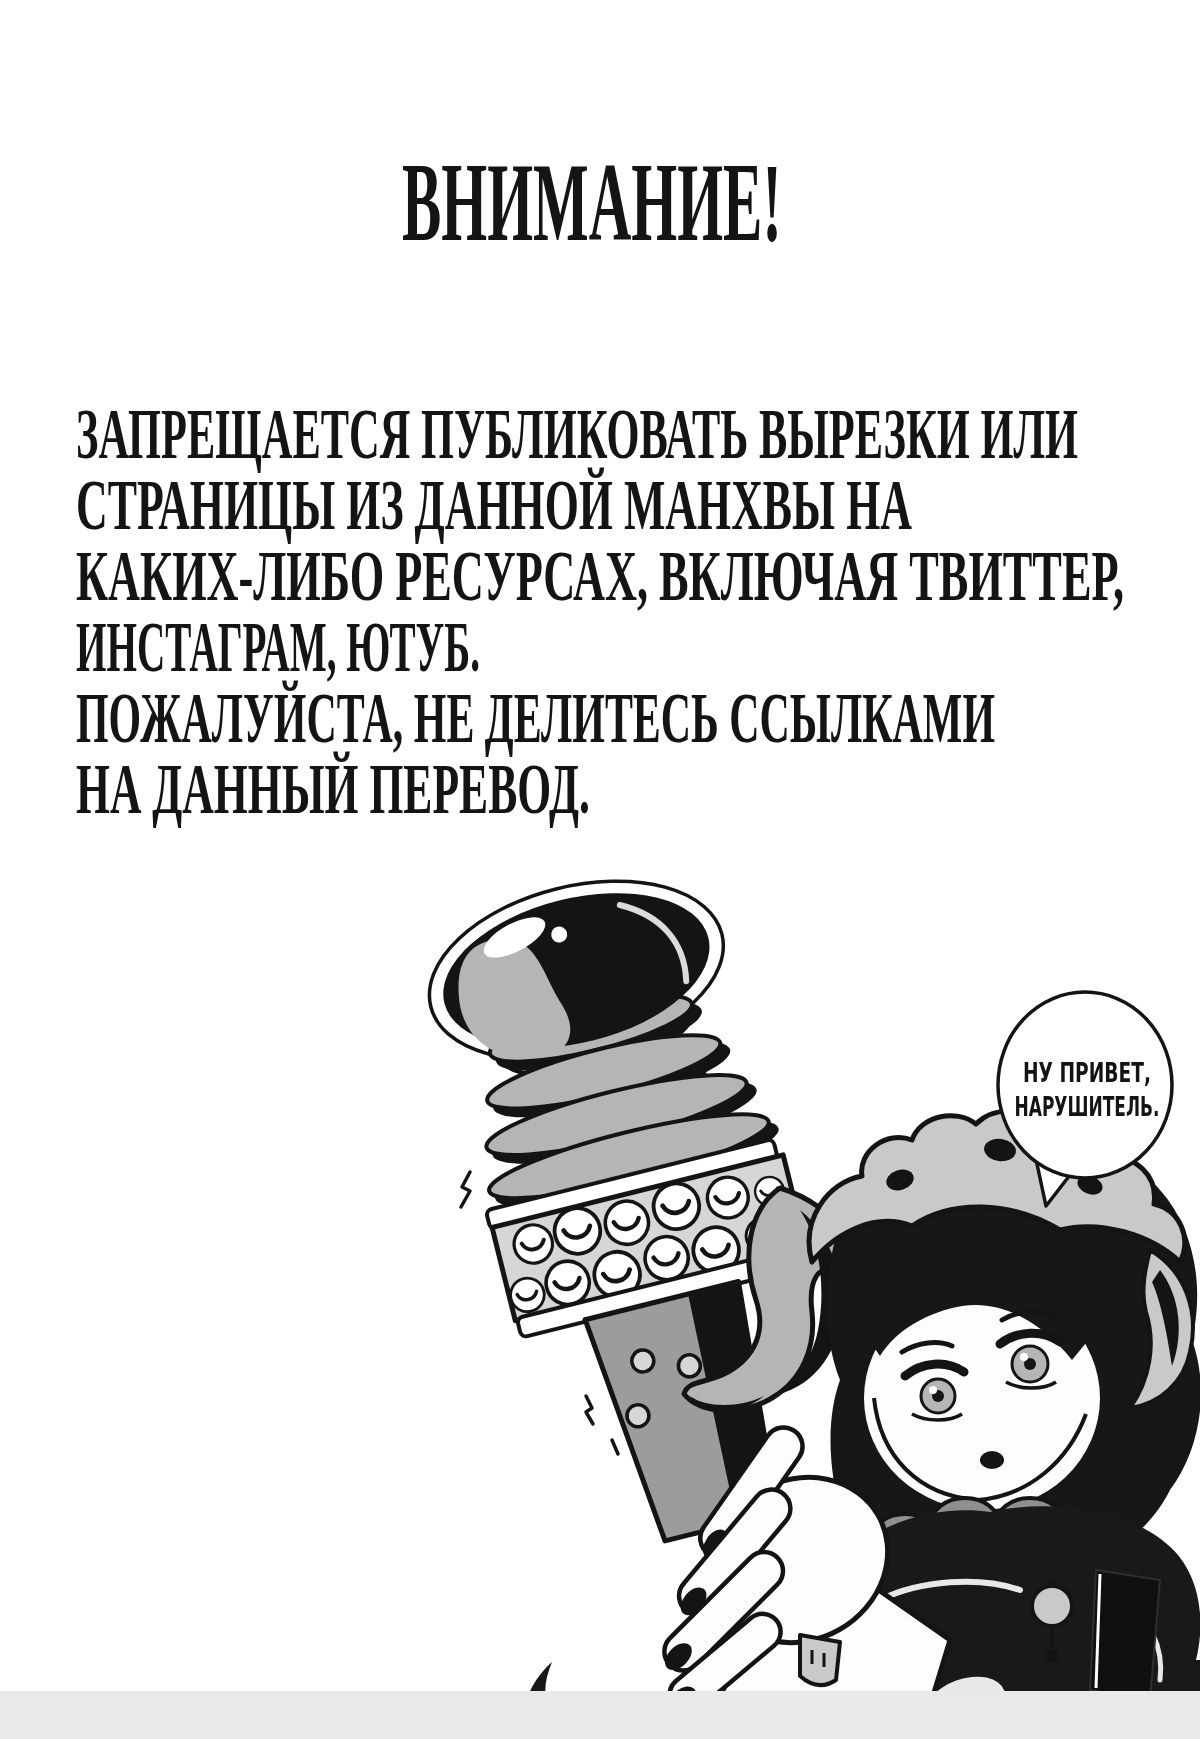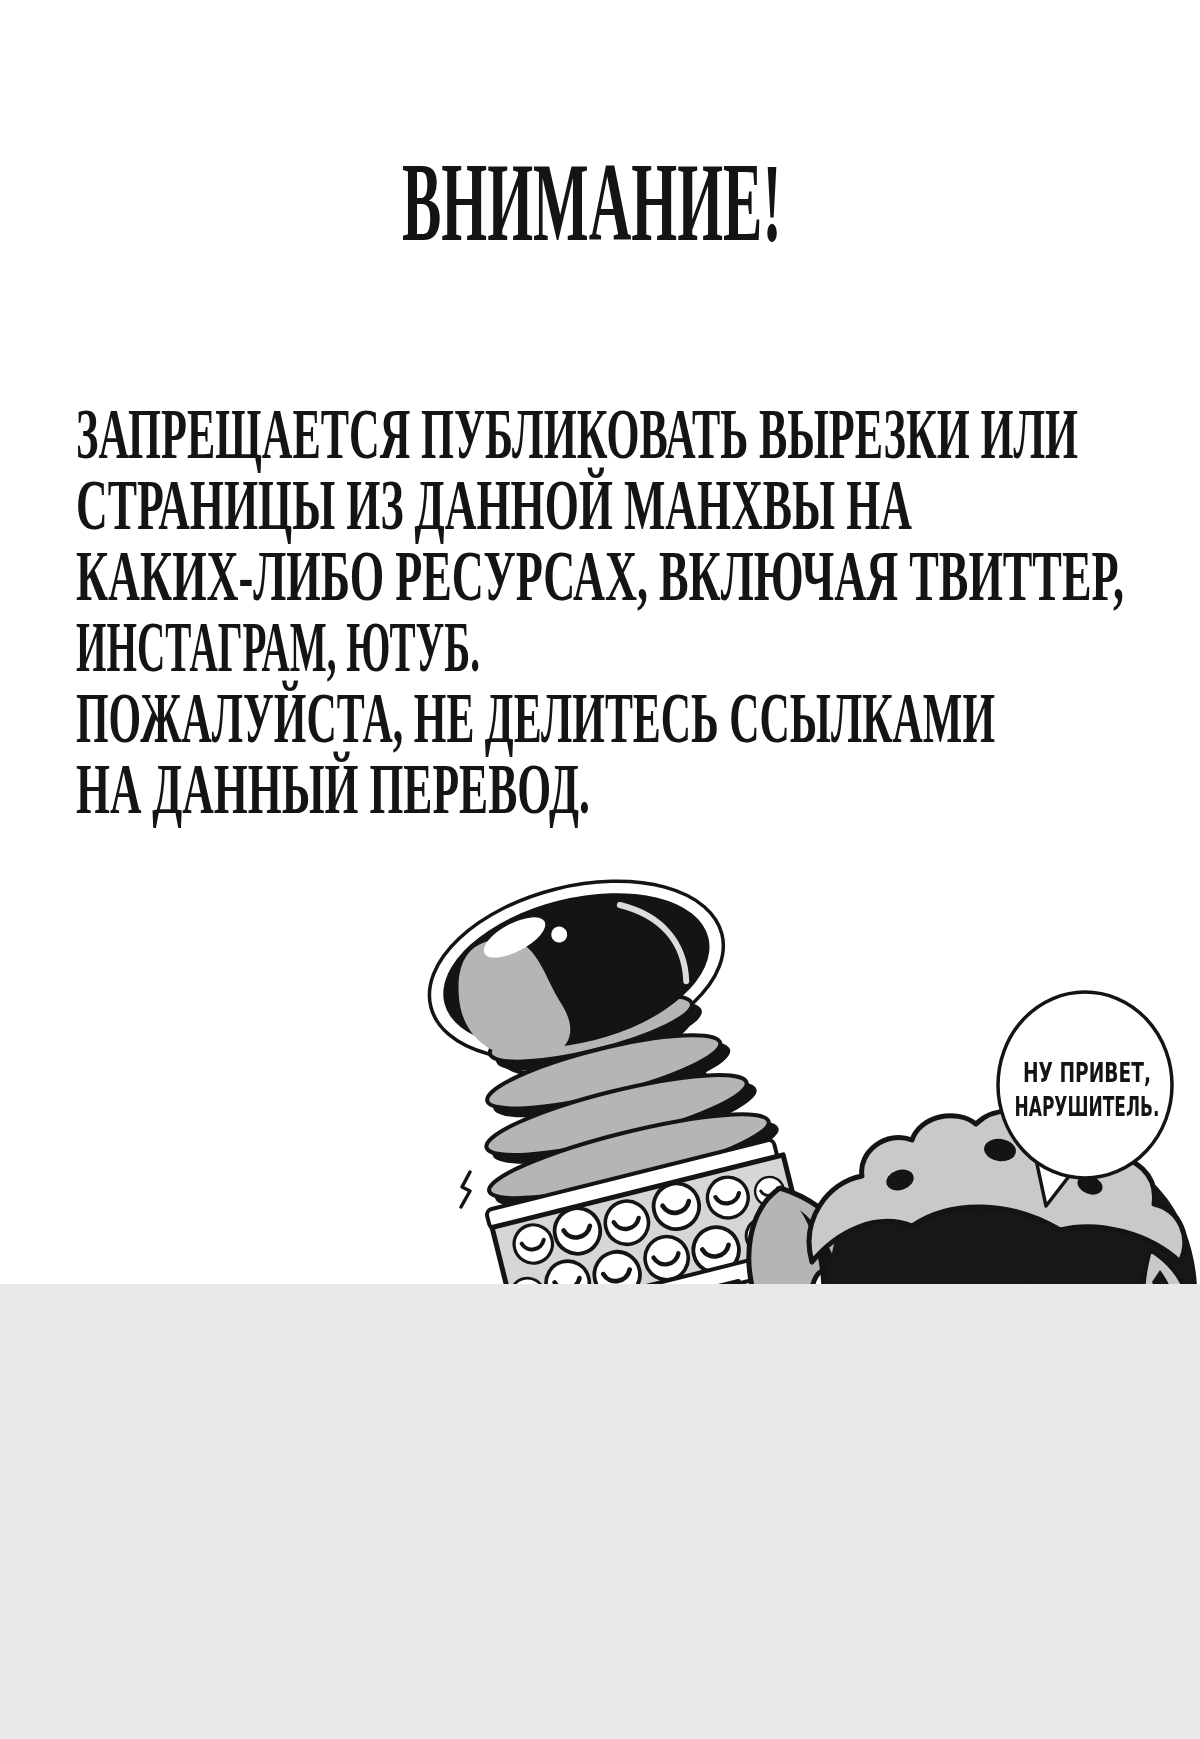--- a/index.html
+++ b/index.html
@@ -1,18 +1,18 @@
 <!DOCTYPE html>
 <html><head>
 <meta charset="utf-8">
 <style>
   html,body{margin:0;padding:0;background:#e9e9e9;}
   .page{
     position:relative;
-    width:1200px;height:1284px;
+    width:1200px;height:1691px;
     margin:0 auto;
     background:#ffffff;
     overflow:hidden;
     font-family:"Liberation Serif", serif;
   }
   .page svg{position:absolute;left:0;top:0;}
   .display-text{
     font-family:"Liberation Serif", serif;
     font-weight:700;
     fill:#141414;

